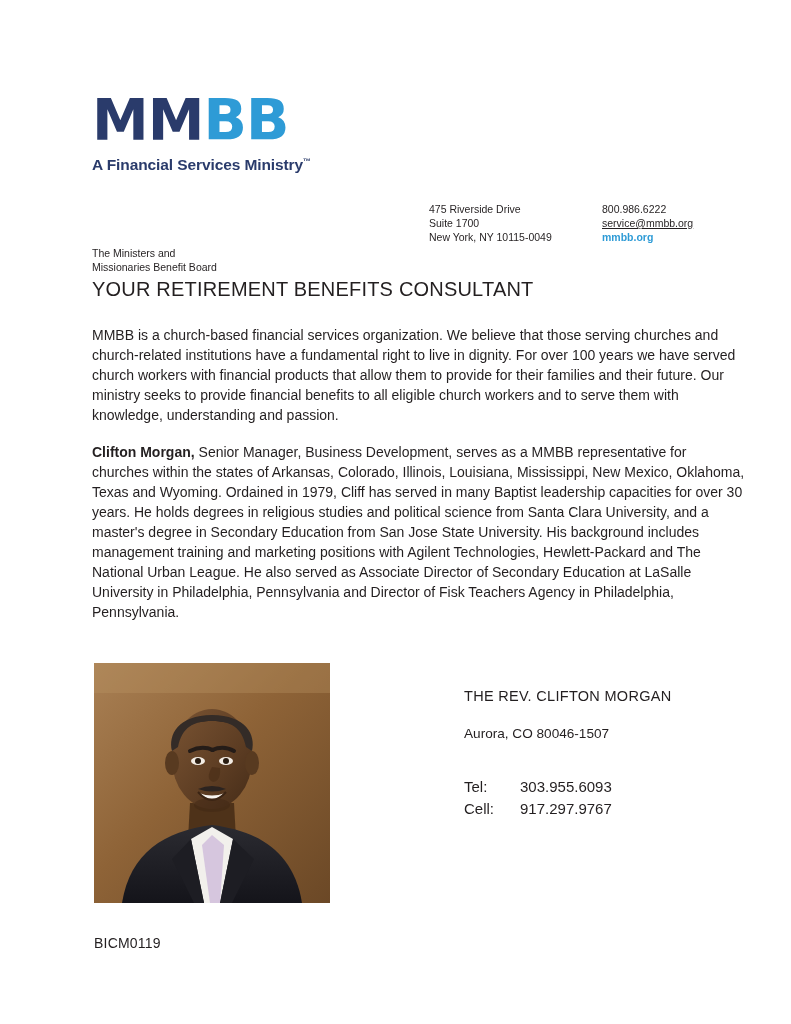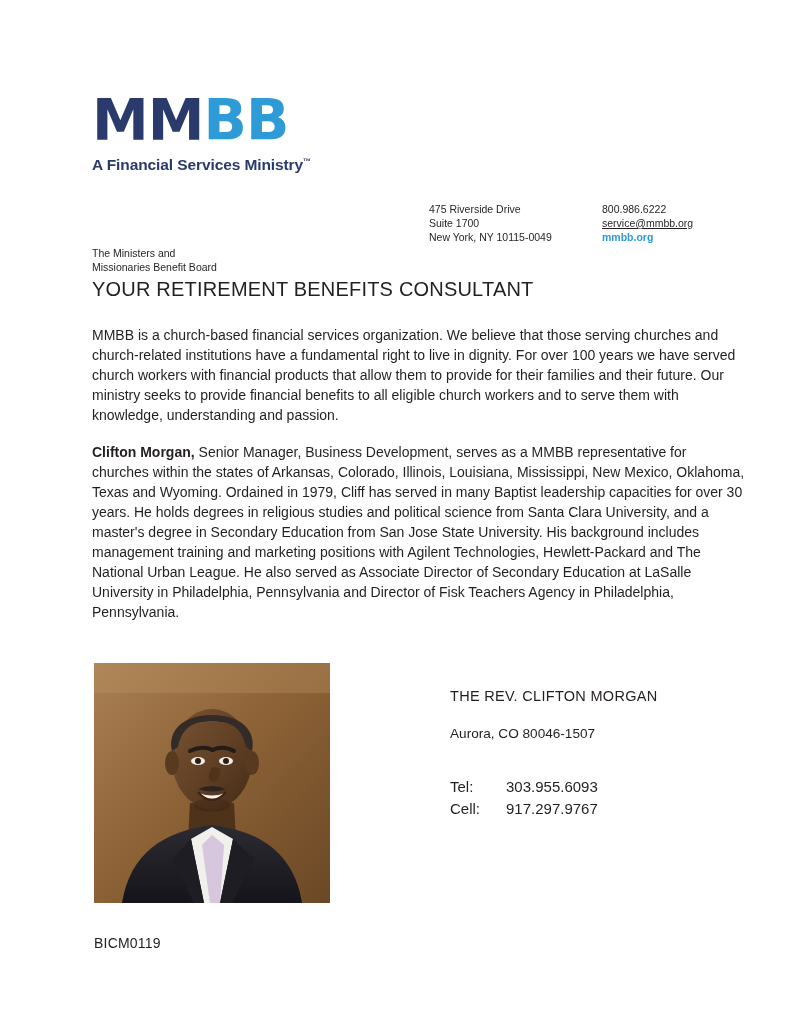--- a/index.html
+++ b/index.html
@@ -121,21 +121,21 @@
     width: 236px;
     height: 240px;
     overflow: hidden;
     background: #8a6a4a;
   }
   .photo svg { display: block; }
 
   
   .contact-card {
     position: absolute;
-    left: 450px;
+    left: 464px;
     top: 688px;
     width: 300px;
   }
   .contact-name {
     font-size: 14.5px;
     letter-spacing: 0.3px;
     margin: 0 0 20px 0;
     color: #231f20;
     white-space: nowrap;
   }

